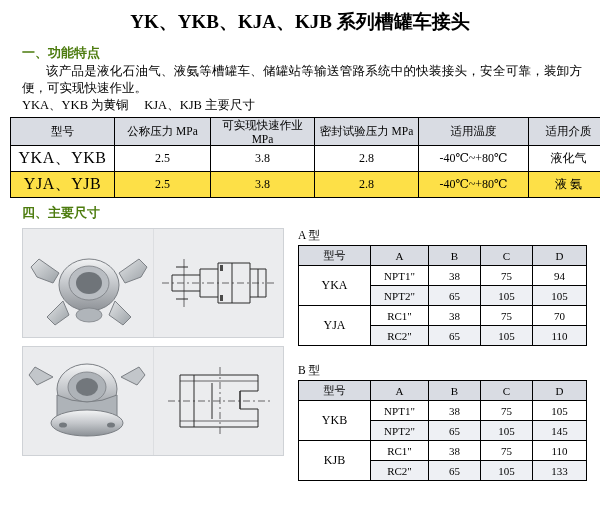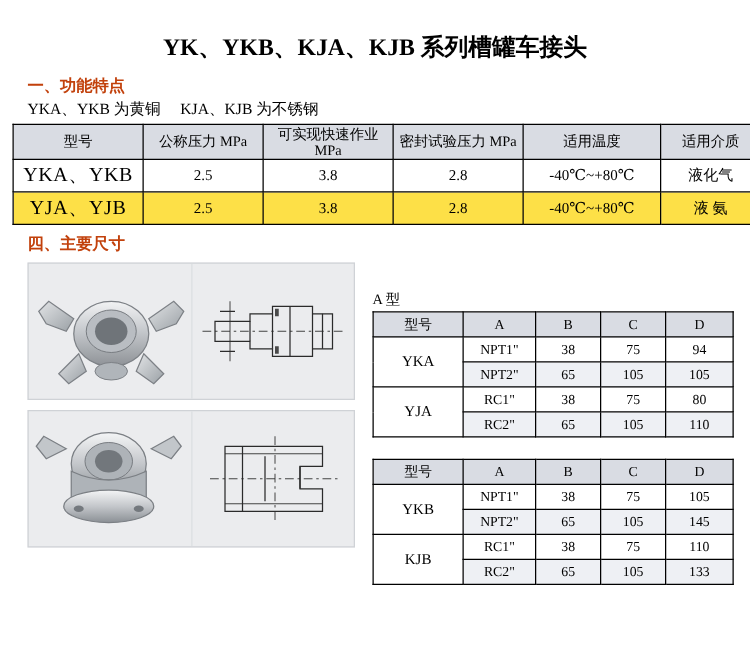--- a/index.html
+++ b/index.html
@@ -13,33 +13,33 @@
     font-family: "Liberation Serif", "DejaVu Serif", serif;
     color: #000000;
     position: relative;
     overflow: hidden;
   }
   .page {
     width: 600px;
     height: 485px;
     position: relative;
     box-sizing: border-box;
-    padding: 16px 10px;
+    padding: 0 10px;
   }
   .title {
     text-align: center;
     font-size: 19px;
     font-weight: bold;
     letter-spacing: 0px;
     padding-top: 9px;
     padding-bottom: 6px;
     font-family: "Liberation Serif", "DejaVu Serif", serif;
   }
   .section-head {
-    color: #c2410c;
+    color: #4d7c0f;
     font-weight: bold;
     font-size: 13px;
     margin: 3px 0 1px 12px;
     font-family: "Liberation Serif", "DejaVu Serif", serif;
   }
   .body-text {
     font-size: 12.5px;
     line-height: 17px;
     margin: 0 8px 0 12px;
     text-indent: 24px;
@@ -119,21 +119,20 @@
   .tbl-col {
     position: absolute;
     left: 288px;
     top: 0;
     width: 288px;
   }
   .type-label {
     font-size: 11.5px;
     margin-bottom: 2px;
     font-family: "Liberation Serif", "DejaVu Serif", serif;
-    margin-top: 22px;
   }
   table.dim {
     border-collapse: collapse;
     width: 288px;
     table-layout: fixed;
   }
   table.dim th, table.dim td {
     border: 1px solid #000000;
     text-align: center;
     font-size: 11px;
@@ -156,22 +155,23 @@
   svg.draw { display: block; width: 100%; height: 100%; }
 </style>
 </head>
 <body>
 
 <div class="page">
 
   <div class="title">YK、YKB、KJA、KJB 系列槽罐车接头</div>
 
   <div class="section-head">一、功能特点</div>
-
-  <div class="mat-line">YKA、YKB 为黄铜     KJA、KJB 为不锈钢</div>
+  <div class="body-text">该产品是液化石油气、液氨等槽罐车、储罐站等输送管路系统中的快装接头，安全可靠，装卸方便，可实现快速作业。</div>
+
+  <div class="mat-line">YKA、YKB 为黄铜     KJA、KJB 主要尺寸</div>
 
 
   <table class="spec">
     <colgroup>
       <col style="width:104px">
       <col style="width:96px">
       <col style="width:104px">
       <col style="width:104px">
       <col style="width:110px">
       <col style="width:80px">
@@ -324,33 +324,34 @@
             <td class="shade">NPT2"</td>
             <td class="shade">65</td>
             <td class="shade">105</td>
             <td class="shade">105</td>
           </tr>
           <tr>
             <td class="name" rowspan="2">YJA</td>
             <td>RC1"</td>
             <td>38</td>
             <td>75</td>
-            <td>80</td>
+            <td>70</td>
           </tr>
           <tr>
             <td class="shade">RC2"</td>
             <td class="shade">65</td>
             <td class="shade">105</td>
             <td class="shade">110</td>
           </tr>
         </tbody>
       </table>
 
       <div class="spacer-b"></div>
 
+      <div class="type-label">B 型</div>
       <table class="dim">
         <colgroup>
           <col style="width:72px">
             <col style="width:58px">
             <col style="width:52px">
             <col style="width:52px">
             <col style="width:54px">
         </colgroup>
         <thead>
           <tr>

